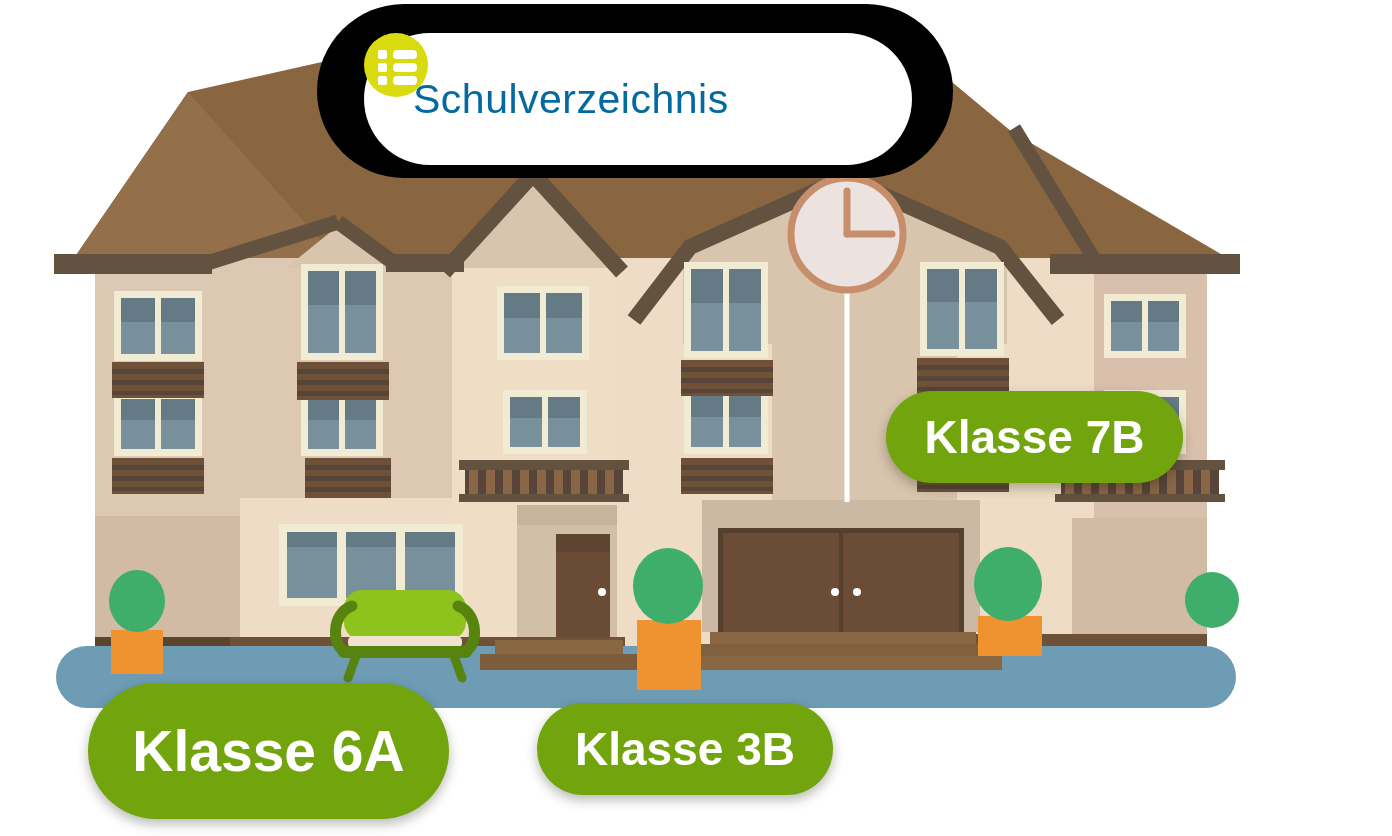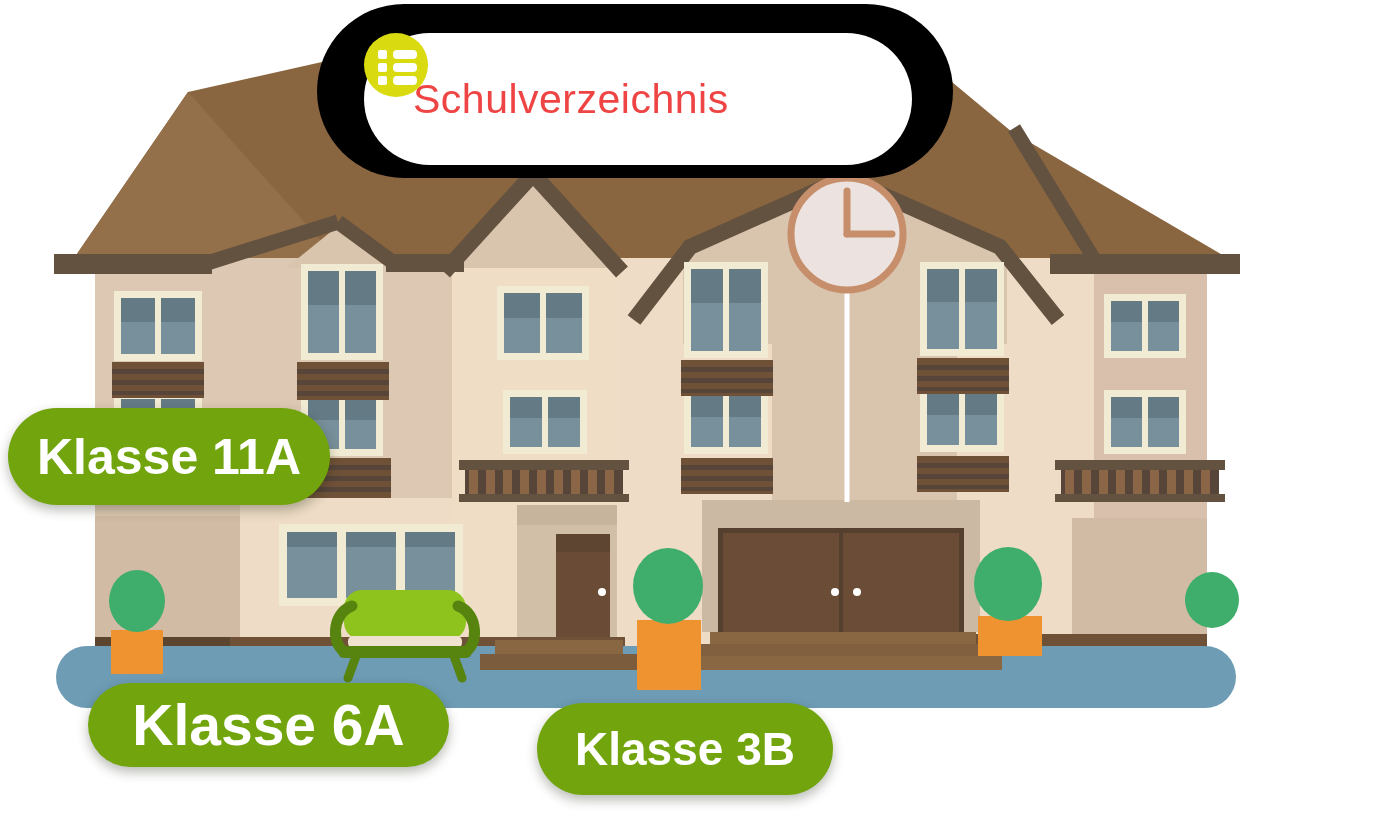--- a/index.html
+++ b/index.html
@@ -11,30 +11,30 @@
   
   .hdr-shadow{
     position:absolute;left:317px;top:4px;width:636px;height:174px;
     background:#000;border-radius:88px;
   }
   .hdr-pill{
     position:absolute;left:364px;top:33px;width:548px;height:132px;
     background:#ffffff;border-radius:66px;
     display:flex;align-items:center;gap:28px;padding-left:49px;box-sizing:border-box;
   }
-  .hdr-title{font-size:41px;color:#ef4444;letter-spacing:.5px;}
+  .hdr-title{font-size:41px;color:#0369a1;letter-spacing:.5px;}
   
   .pill{
     position:absolute;background:#72a50d;color:#ffffff;font-weight:700;
     display:flex;align-items:center;justify-content:center;border-radius:999px;
     box-shadow:0 5px 12px rgba(20,30,5,0.30);white-space:nowrap;
   }
   .pill-11a{left:8px;top:408px;width:322px;height:97px;font-size:50px;}
   .pill-7b {left:886px;top:391px;width:297px;height:92px;font-size:46px;}
-  .pill-6a {left:88px;top:683px;width:361px;height:84px;font-size:57px;}
+  .pill-6a {left:88px;top:683px;width:361px;height:136px;font-size:57px;}
   .pill-2b {left:537px;top:703px;width:296px;height:92px;font-size:46px;}
   .pill-9c {left:950px;top:622px;width:367px;height:96px;font-size:57px;}
 </style>
 </head>
 <body>
 
 <div class="stage">
 
 <svg width="1392" height="836" viewBox="0 0 1392 836">
 
@@ -300,22 +300,22 @@
       <rect x="14" y="30" width="9" height="9" rx="2"></rect>
       <rect x="14" y="43" width="9" height="9" rx="2"></rect>
       <rect x="29" y="17" width="24" height="9" rx="4"></rect>
       <rect x="29" y="30" width="24" height="9" rx="4"></rect>
       <rect x="29" y="43" width="24" height="9" rx="4"></rect>
     </g>
   </svg>
   <span class="hdr-title">Schulverzeichnis</span>
 </div>
 
-<div class="pill pill-11a">
-  <span>Klasse 11A</span>
+<div class="pill pill-7b">
+  <span>Klasse 7B</span>
 </div>
 <div class="pill pill-6a">
   <span>Klasse 6A</span>
 </div>
 <div class="pill pill-2b">
   <span>Klasse 3B</span>
 </div>
 
 </div>
 

